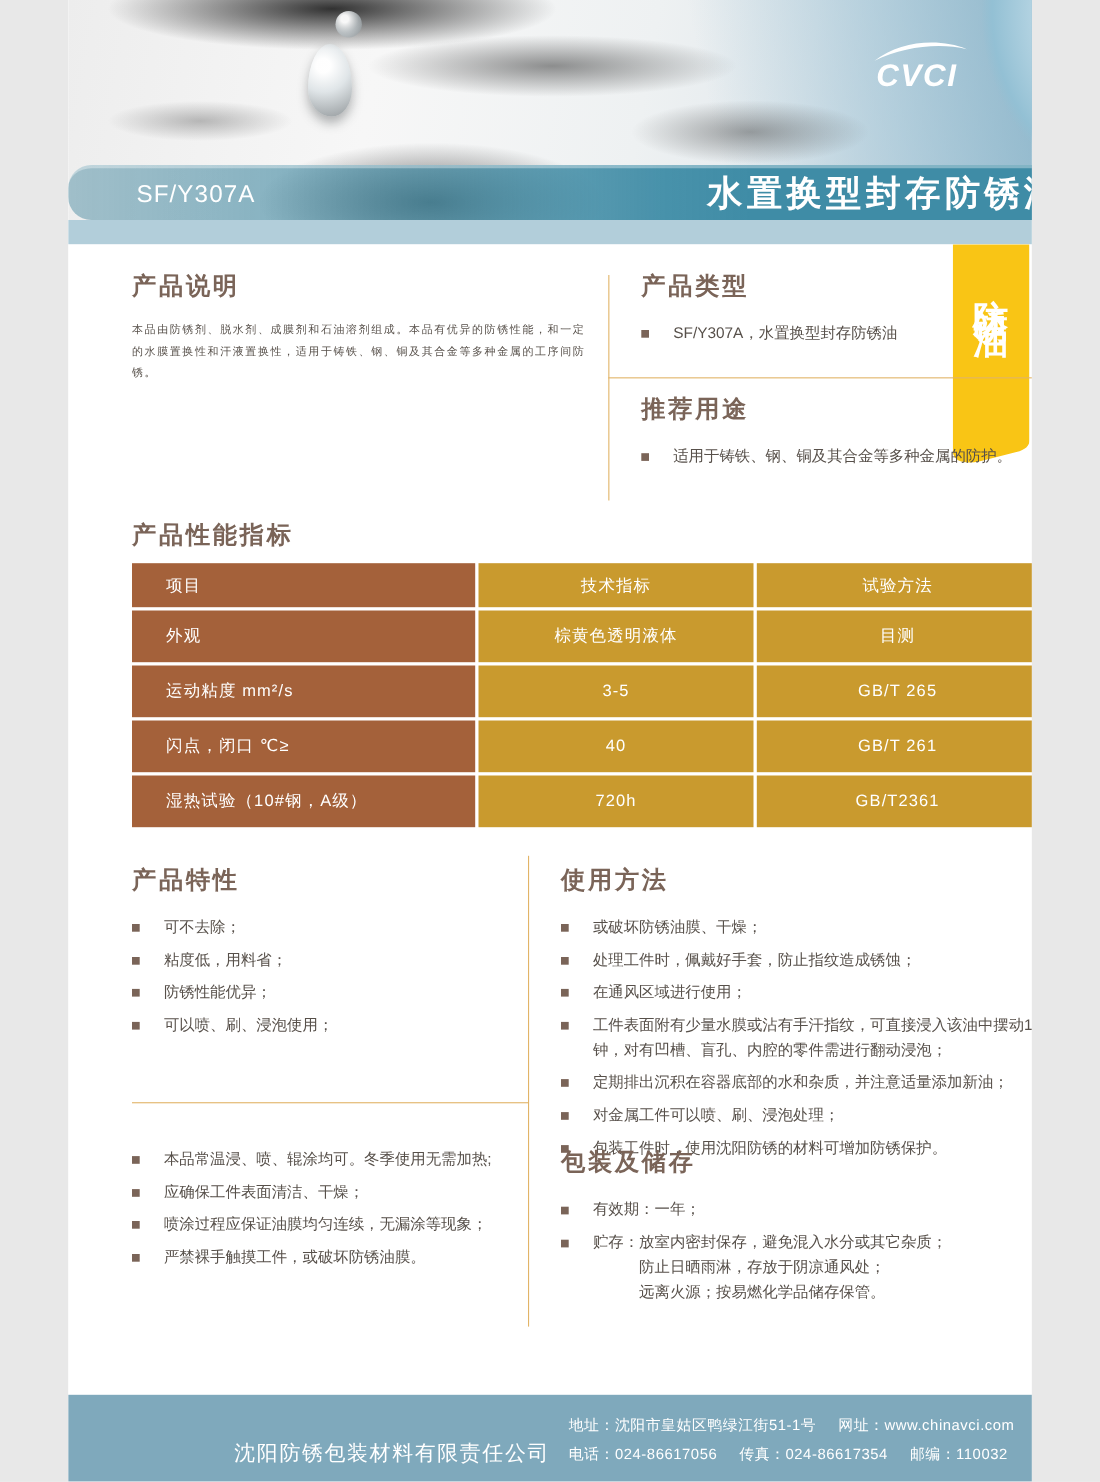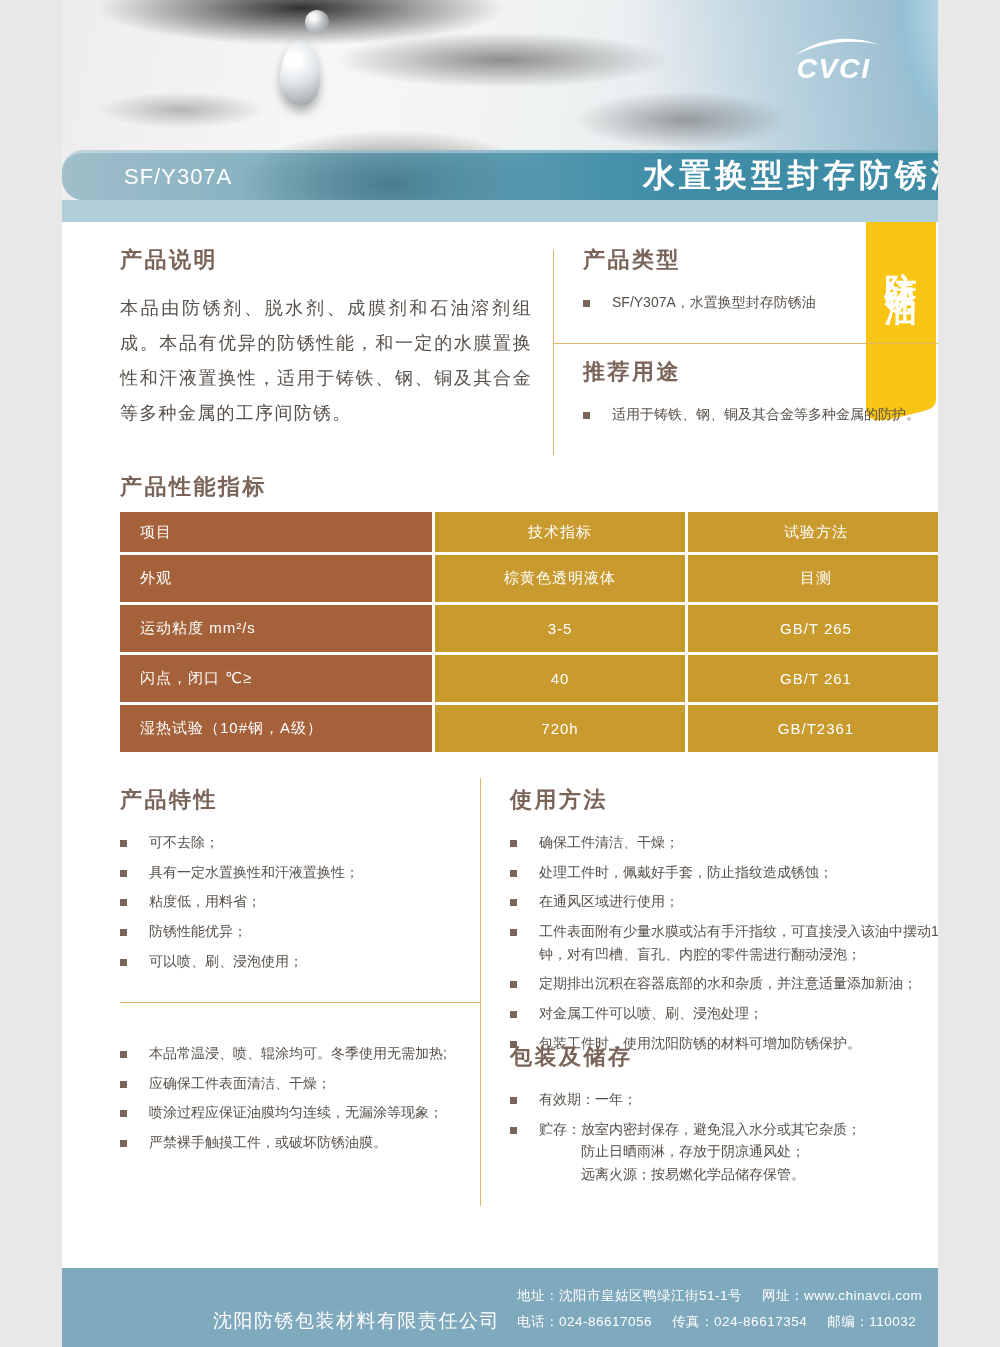--- a/index.html
+++ b/index.html
@@ -55,42 +55,42 @@
     position:absolute;left:50%;transform:translateX(-50%);top:24px;
     writing-mode:vertical-rl;color:#ffffff;font-size:32px;font-weight:bold;letter-spacing:11px;
   }
   
   .sec{position:absolute;}
   .sec h2{
     margin:0 0 16px 0;font-size:22px;font-weight:bold;color:#7a6458;letter-spacing:2.5px;
   }
   .sec h2.wide{letter-spacing:6px;}
   .sec p{
-    margin:0;font-size:18px;line-height:1.95;letter-spacing:1.3px;color:#57504a;
+    margin:0;font-size:10px;line-height:1.95;letter-spacing:1.3px;color:#57504a;
     text-align:justify;
   }
   .blist{list-style:none;margin:0;padding:0;}
   .blist li{display:flex;gap:22px;font-size:14px;line-height:1.62;color:#57504a;margin-bottom:7px;}
   .bullet{flex:0 0 auto;width:7px;height:7px;background:#7a6458;margin-top:9px;}
   .sub-lines{display:flex;flex-direction:column;}
   .stor-item{display:flex;}
   .stor-label{white-space:nowrap;}
   .vline{position:absolute;width:1px;background:#e2b467;}
   .hline{position:absolute;height:1px;background:#e2b467;}
   .vline-top{left:491px;top:250px;height:205px;}
   .hline-right{left:491px;top:343px;width:402px;}
   .vline-bot{left:418px;top:778px;height:428px;}
   .hline-left{left:58px;top:1002px;width:360px;}
   
   .perf-table{
     position:absolute;left:58px;top:512px;width:824px;
     display:grid;grid-template-columns:312px 250px 256px;grid-template-rows:40px 47px 47px 47px 47px;gap:3px;
   }
   .cell{display:flex;align-items:center;color:#ffffff;font-size:15px;}
-  .c-item{background:#a4613a;justify-content:flex-start;padding-left:20px;box-sizing:border-box;letter-spacing:1px;}
+  .c-item{background:#a4613a;justify-content:flex-start;padding-left:31px;box-sizing:border-box;letter-spacing:1px;}
   .c-val{background:#c99a2e;justify-content:center;letter-spacing:1px;}
   
   .footer{position:absolute;left:0;top:1268px;width:1000px;height:79px;background:#7fa9bc;color:#fff;}
   .company{position:absolute;left:151px;top:50%;transform:translateY(-50%);font-size:19px;letter-spacing:1.5px;margin-top:13px;}
   .contact{position:absolute;left:455px;top:15px;font-size:13.5px;line-height:1.95;letter-spacing:0.5px;}
   .contact span{margin-right:20px;}
   .contact span:last-child{margin-right:0;}
   .page-num{position:absolute;right:22px;top:50%;transform:translateY(-50%);font-size:38px;}
 </style>
 </head>
@@ -177,43 +177,39 @@
 
   <div class="sec" style="left:58px;top:785px;width:352px;">
     <h2>产品特性</h2>
     <ul class="blist">
       <li>
           <span class="bullet"></span>
           <span>可不去除；</span>
         </li>
       <li>
           <span class="bullet"></span>
-          <span>具有一定水置换性和汗液置换性；</span>
-        </li>
-      <li>
-          <span class="bullet"></span>
           <span>粘度低，用料省；</span>
         </li>
       <li>
           <span class="bullet"></span>
           <span>防锈性能优异；</span>
         </li>
       <li>
           <span class="bullet"></span>
           <span>可以喷、刷、浸泡使用；</span>
         </li>
     </ul>
   </div>
 
   <div class="sec" style="left:448px;top:785px;width:468px;">
     <h2>使用方法</h2>
     <ul class="blist">
       <li>
           <span class="bullet"></span>
-          <span>确保工件清洁、干燥；</span>
+          <span>或破坏防锈油膜、干燥；</span>
         </li>
       <li>
           <span class="bullet"></span>
           <span>处理工件时，佩戴好手套，防止指纹造成锈蚀；</span>
         </li>
       <li>
           <span class="bullet"></span>
           <span>在通风区域进行使用；</span>
         </li>
       <li>

